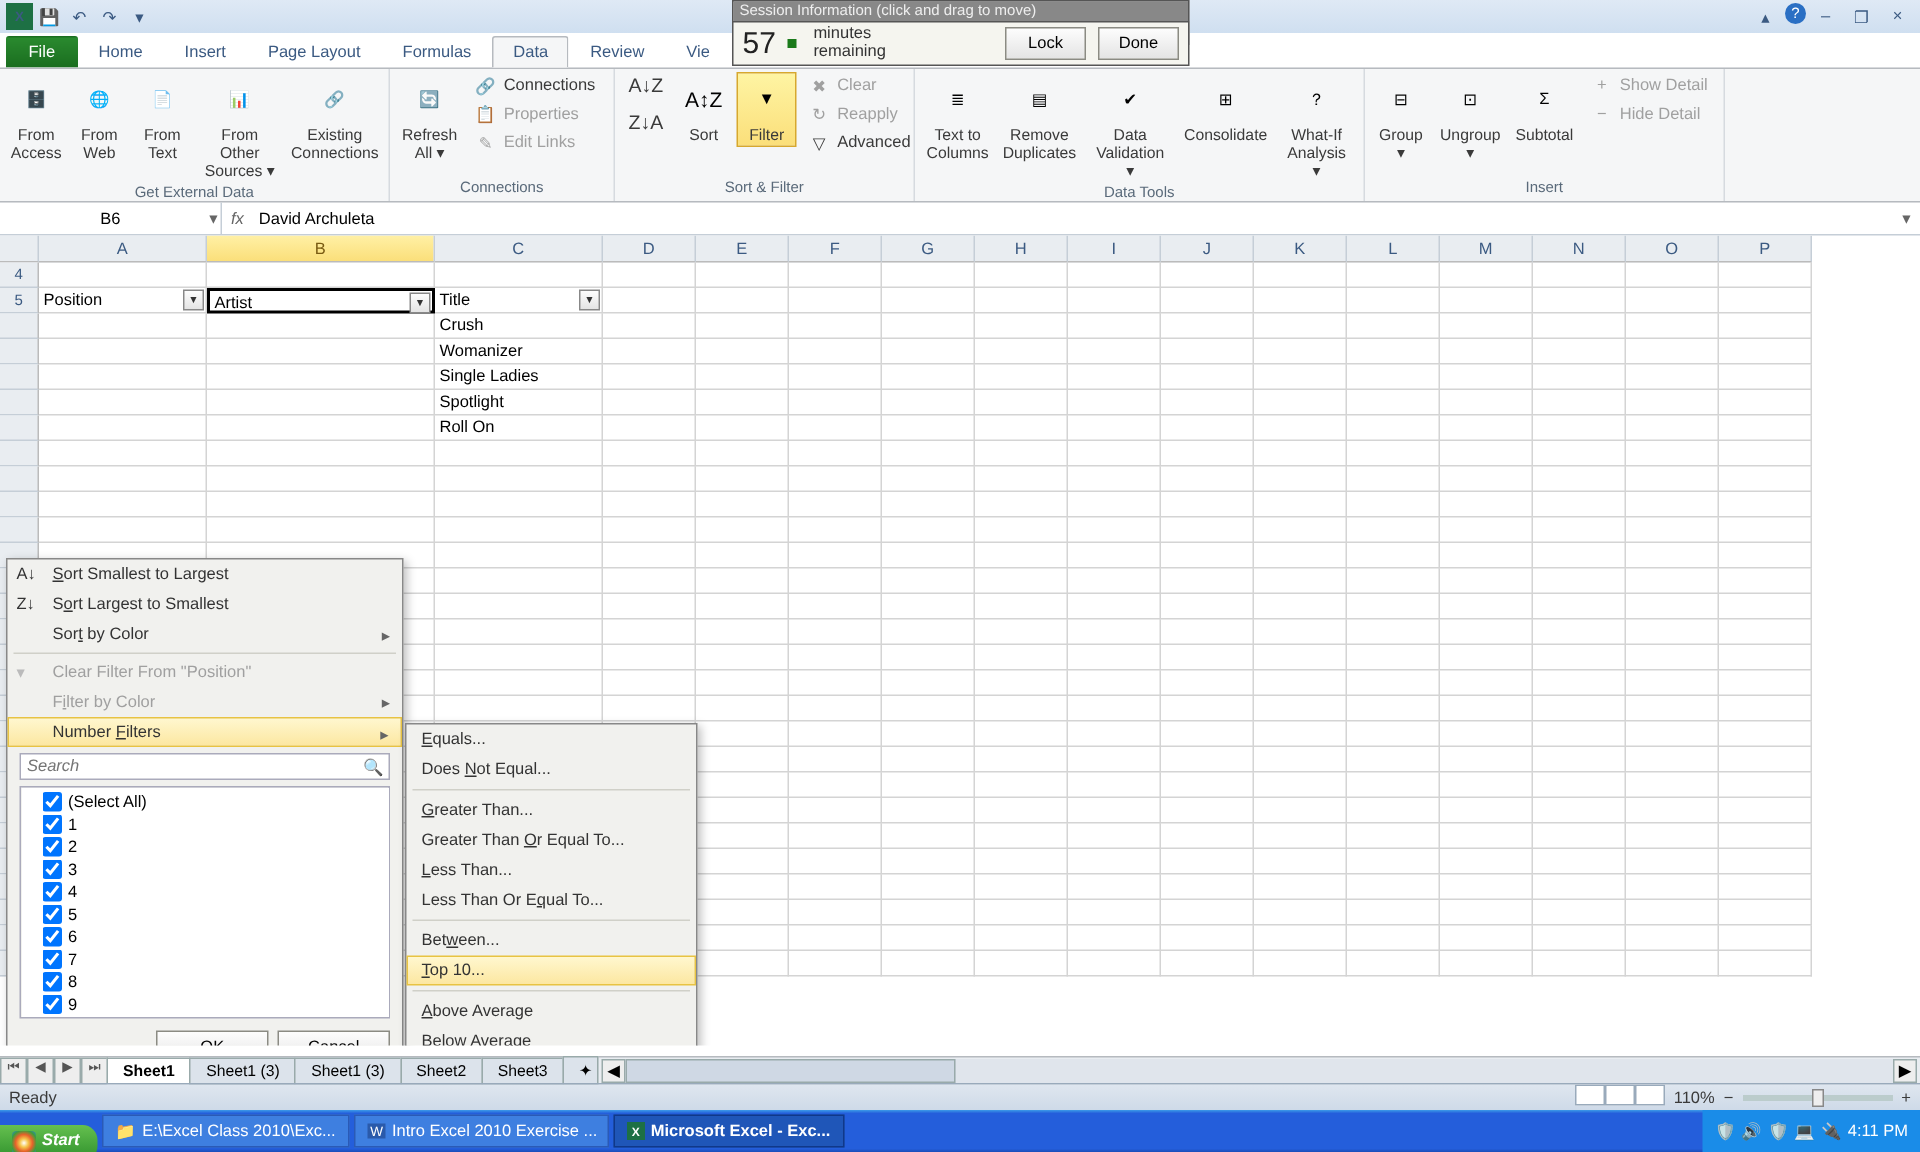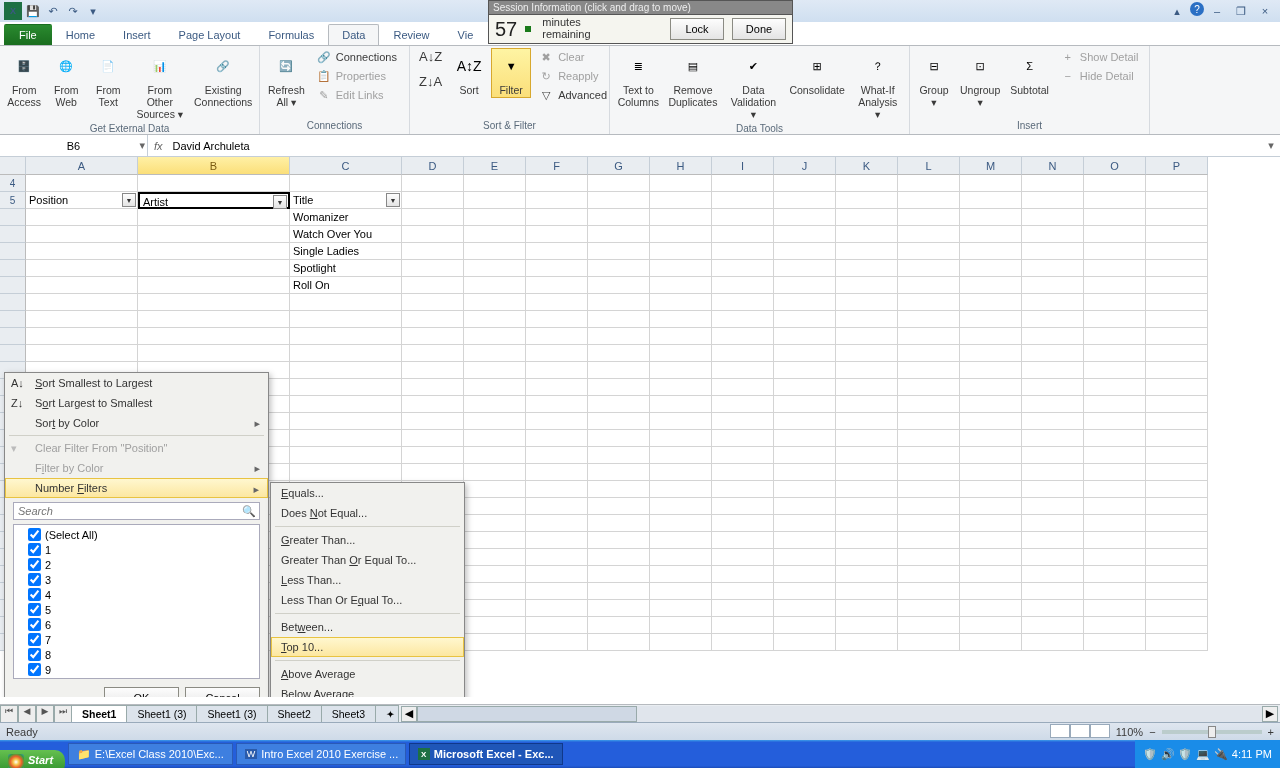--- a/index.html
+++ b/index.html
@@ -325,40 +325,40 @@
         <div class="cell" style="width:62px"></div>
         <div class="cell" style="width:62px"></div>
         <div class="cell" style="width:62px"></div>
         <div class="cell" style="width:62px"></div>
         <div class="cell" style="width:62px"></div>
       </div>
       <div class="gridrow">
         <div class="rowh"></div>
         <div class="cell" style="width:112px"></div>
         <div class="cell" style="width:152px"></div>
+        <div class="cell" style="width:112px">Crush</div>
+        <div class="cell" style="width:62px"></div>
+        <div class="cell" style="width:62px"></div>
+        <div class="cell" style="width:62px"></div>
+        <div class="cell" style="width:62px"></div>
+        <div class="cell" style="width:62px"></div>
+        <div class="cell" style="width:62px"></div>
+        <div class="cell" style="width:62px"></div>
+        <div class="cell" style="width:62px"></div>
+        <div class="cell" style="width:62px"></div>
+        <div class="cell" style="width:62px"></div>
+        <div class="cell" style="width:62px"></div>
+        <div class="cell" style="width:62px"></div>
+        <div class="cell" style="width:62px"></div>
+      </div>
+      <div class="gridrow">
+        <div class="rowh"></div>
+        <div class="cell" style="width:112px"></div>
+        <div class="cell" style="width:152px"></div>
         <div class="cell" style="width:112px">Womanizer</div>
-        <div class="cell" style="width:62px"></div>
-        <div class="cell" style="width:62px"></div>
-        <div class="cell" style="width:62px"></div>
-        <div class="cell" style="width:62px"></div>
-        <div class="cell" style="width:62px"></div>
-        <div class="cell" style="width:62px"></div>
-        <div class="cell" style="width:62px"></div>
-        <div class="cell" style="width:62px"></div>
-        <div class="cell" style="width:62px"></div>
-        <div class="cell" style="width:62px"></div>
-        <div class="cell" style="width:62px"></div>
-        <div class="cell" style="width:62px"></div>
-        <div class="cell" style="width:62px"></div>
-      </div>
-      <div class="gridrow">
-        <div class="rowh"></div>
-        <div class="cell" style="width:112px"></div>
-        <div class="cell" style="width:152px"></div>
-        <div class="cell" style="width:112px">Watch Over You</div>
         <div class="cell" style="width:62px"></div>
         <div class="cell" style="width:62px"></div>
         <div class="cell" style="width:62px"></div>
         <div class="cell" style="width:62px"></div>
         <div class="cell" style="width:62px"></div>
         <div class="cell" style="width:62px"></div>
         <div class="cell" style="width:62px"></div>
         <div class="cell" style="width:62px"></div>
         <div class="cell" style="width:62px"></div>
         <div class="cell" style="width:62px"></div>

